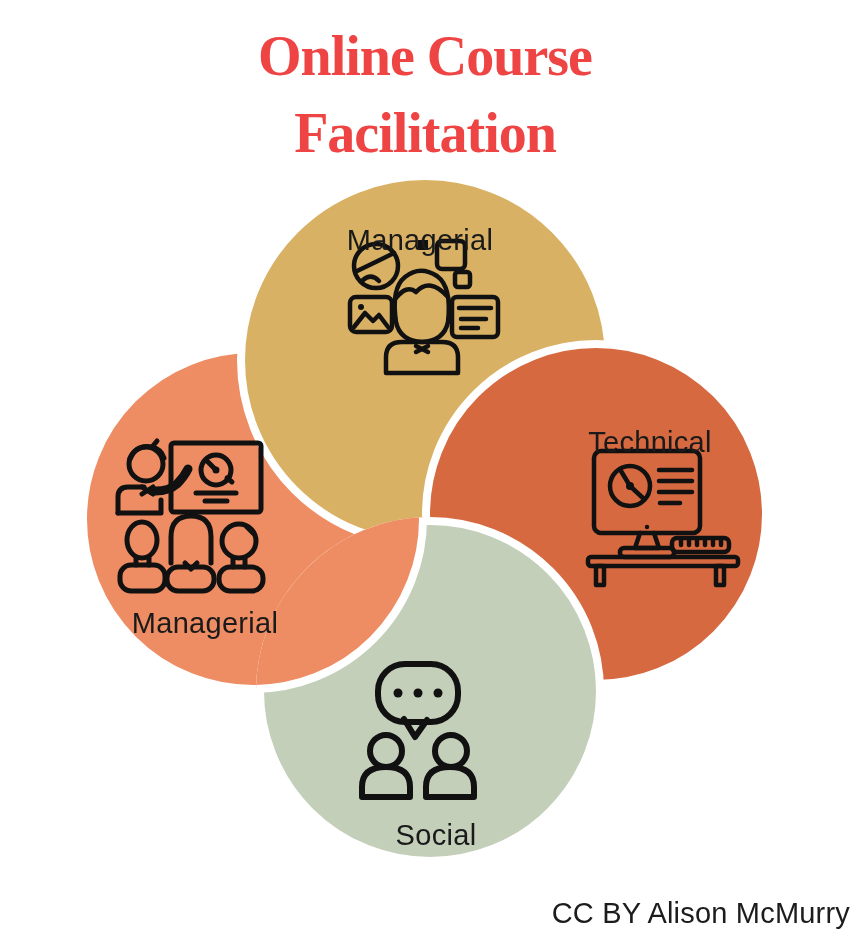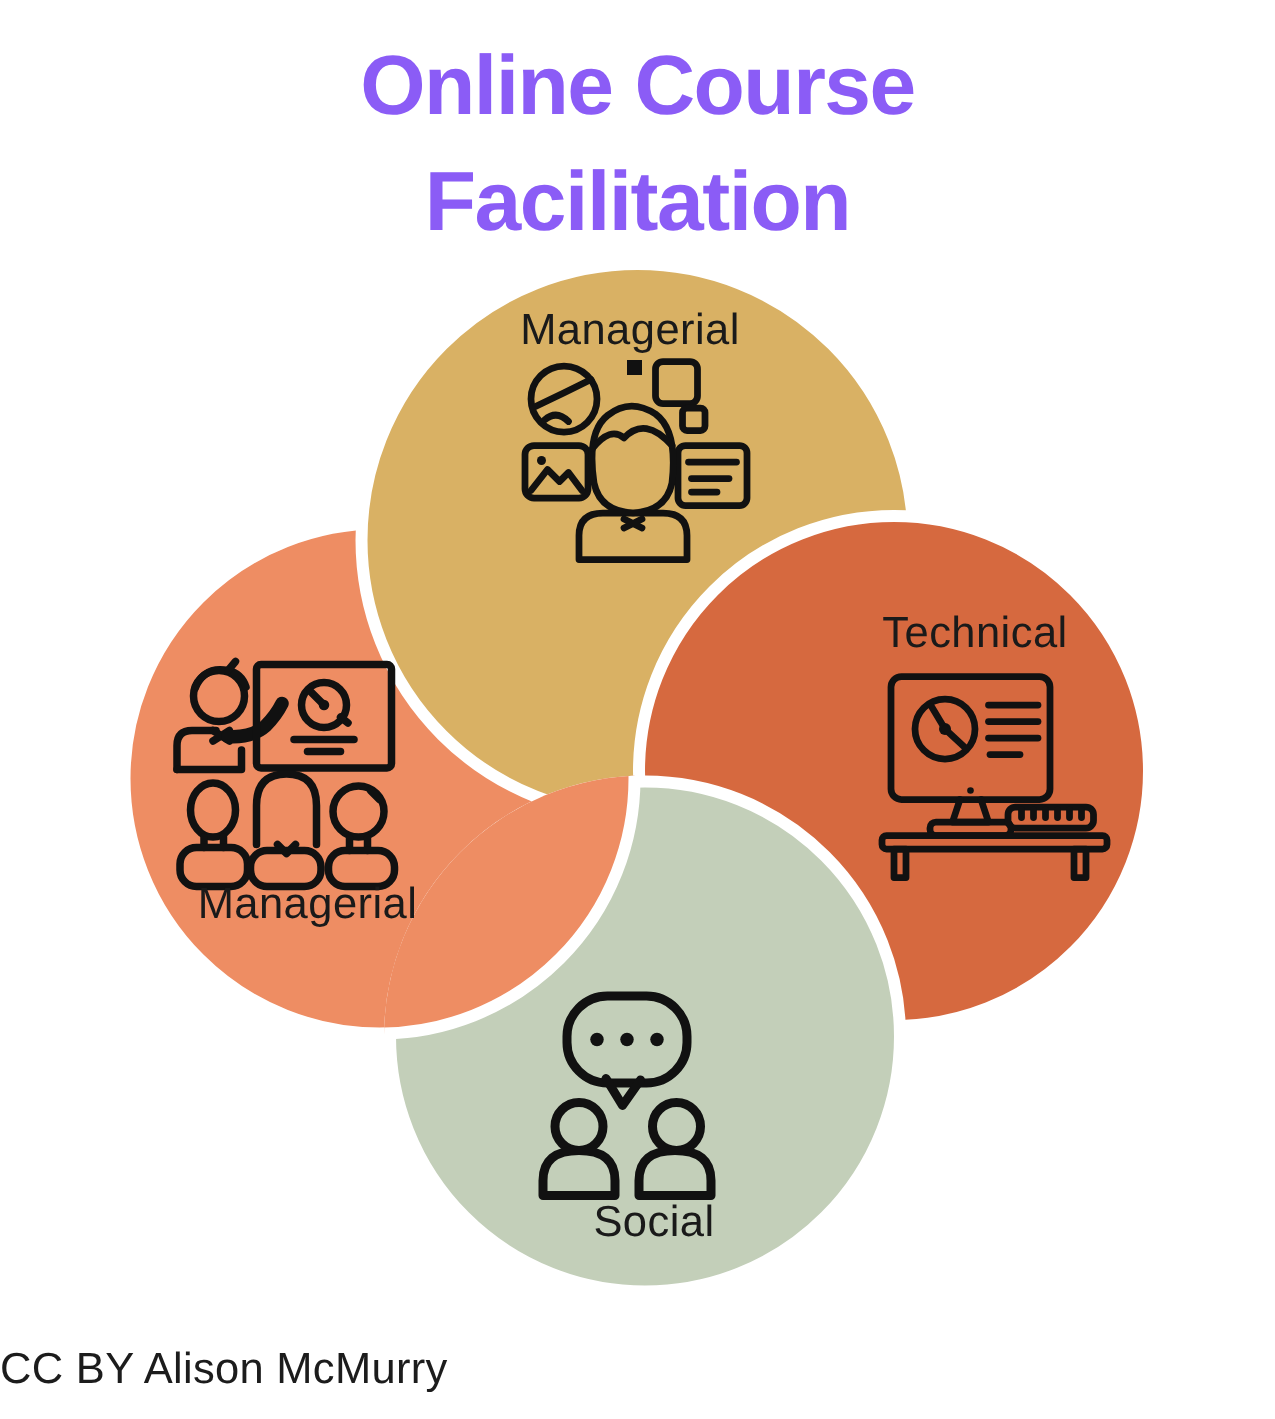--- a/index.html
+++ b/index.html
@@ -7,35 +7,35 @@
     position:relative;
     width:850px;height:946px;
     background:#ffffff;
     overflow:hidden;
     font-family:"Liberation Sans","DejaVu Sans",sans-serif;
   }
   #venn-svg{position:absolute;left:0;top:0;}
   .title{
     position:absolute;left:0;top:18px;width:850px;
     text-align:center;
-    font-size:56px;font-weight:700;color:#8b5cf6;
-    letter-spacing:-1px;line-height:1.38;
+    font-size:56px;font-weight:700;color:#ef4444;
+    letter-spacing:-1px;line-height:1.38;font-family:Liberation Serif, serif;
   }
   .circle-label{
     position:absolute;transform:translateX(-50%);
     font-size:29px;font-weight:400;color:#1a1a1a;
-    letter-spacing:.3px;white-space:nowrap;
+    letter-spacing:.3px;white-space:nowrap;margin-top:20px;
   }
   #label-managerial{left:420px;top:204px;}
   #label-technical{left:650px;top:406px;text-align:right;}
   #label-pedagogical{left:205px;top:587px;}
   #label-social{left:436px;top:799px;}
   .credit{
     position:absolute;left:0;top:897px;width:850px;
-    text-align:left;font-size:29px;font-weight:400;color:#1c1c1c;
+    text-align:right;font-size:29px;font-weight:400;color:#1c1c1c;
     letter-spacing:.2px;
   }
 </style>
 </head>
 <body>
 
 <div id="canvas">
 
   <svg id="venn-svg" width="850" height="946" viewBox="0 0 850 946">
     <defs>

